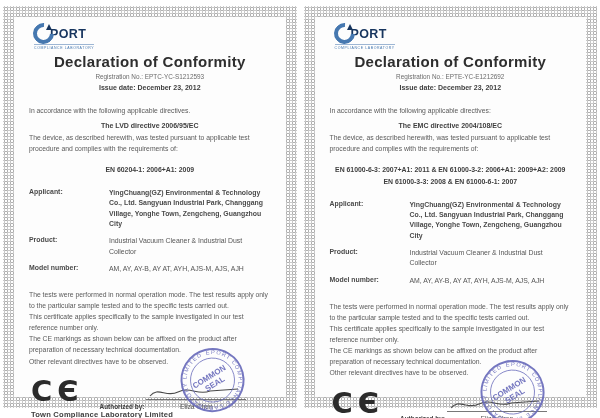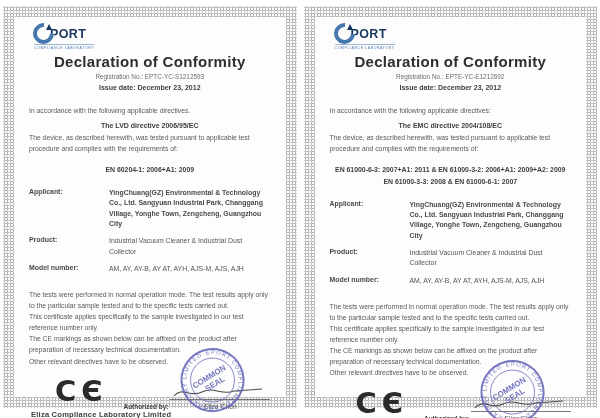--- a/index.html
+++ b/index.html
@@ -34,21 +34,21 @@
   .fields{margin-top:12px;}
   .field-row{display:flex;margin-bottom:7px;}
   .field-label{width:80px;flex:none;font-size:6.9px;font-weight:bold;color:#4a4a4a;}
   .field-value{font-size:6.9px;color:#555;line-height:1.5;}
   .field-value.bold{font-weight:bold;color:#4a4a4a;}
 
   .notes{margin-top:9px;}
   .notes p{margin:0 0 1px 0;}
 
   .sig-row{margin-top:5px;display:flex;align-items:flex-start;position:relative;height:46px;}
-  .ce-mark{font-family:"DejaVu Sans",sans-serif;font-size:29px;font-weight:bold;color:#2b2b2b;letter-spacing:5px;line-height:1;margin:4px 0 0 26px;}
+  .ce-mark{font-family:"DejaVu Sans",sans-serif;font-size:29px;font-weight:bold;color:#2b2b2b;letter-spacing:5px;line-height:1;margin:4px 0 0 2px;}
   .auth{margin:12px 0 0 16px;display:flex;align-items:flex-end;}
   .auth-label{font-size:6.4px;font-weight:bold;color:#3e3e3e;white-space:nowrap;}
   .sig-block{display:flex;flex-direction:column;align-items:center;margin-left:2px;}
   .sig-name{font-size:6.8px;color:#5a5a5a;margin-top:1px;}
 
   .seal{position:absolute;right:24px;bottom:-8px;transform:rotate(-14deg);opacity:.92;}
 
   .footer{margin-top:auto;margin-left:2px;}
   .footer-company{font-size:7.6px;font-weight:bold;color:#3e3e3e;letter-spacing:.2px;}
 </style>
@@ -123,21 +123,21 @@
               <textPath href="#ring-0">EPORT COMPLIANCE LABORATORY LIMITED ✳</textPath>
             </text>
             <text x="34" y="32" text-anchor="middle" font-size="8" font-weight="bold" fill="#6a6cbb" transform="rotate(-18 34 34)">
               <tspan>COMMON</tspan>
               <tspan x="34" dy="9">SEAL</tspan>
             </text>
           </svg>
         </div>
       </div>
       <div class="footer">
-        <div class="footer-company">Eliza Compliance Laboratory Limited</div>
+        <div class="footer-company">Town Compliance Laboratory Limited</div>
 
       </div>
     </div>
   </div>
 
   <div class="cert">
     <div class="paper">
       <div class="logo-row">
         <div class="logo-line">
           <span class="logo-c"></span>

